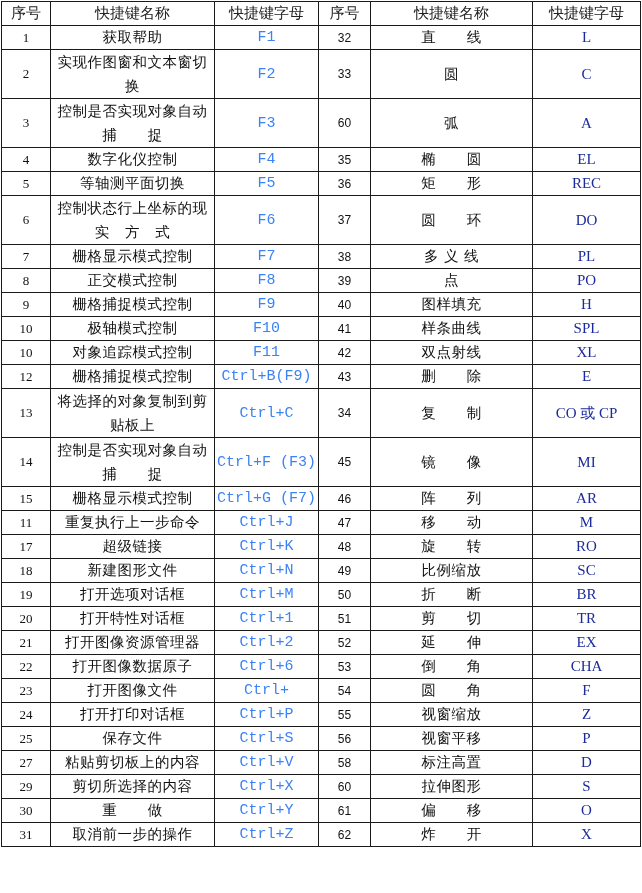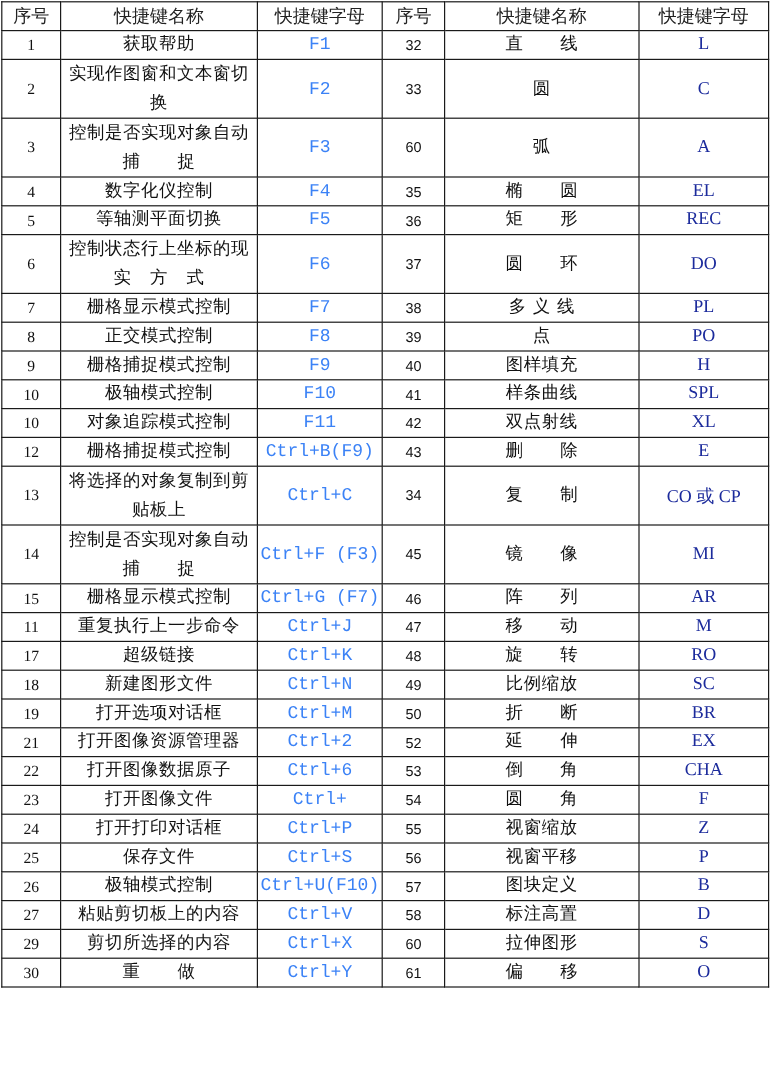--- a/index.html
+++ b/index.html
@@ -226,20 +226,28 @@
       </tr>
       <tr class="single">
         <td class="num">19</td>
         <td class="name">打开选项对话框</td>
         <td class="key">Ctrl+M</td>
         <td class="num-right">50</td>
         <td class="name">折      断</td>
         <td class="key-right">BR</td>
       </tr>
       <tr class="single">
+        <td class="num">20</td>
+        <td class="name">打开特性对话框</td>
+        <td class="key">Ctrl+1</td>
+        <td class="num-right">51</td>
+        <td class="name">剪      切</td>
+        <td class="key-right">TR</td>
+      </tr>
+      <tr class="single">
         <td class="num">21</td>
         <td class="name">打开图像资源管理器</td>
         <td class="key">Ctrl+2</td>
         <td class="num-right">52</td>
         <td class="name">延      伸</td>
         <td class="key-right">EX</td>
       </tr>
       <tr class="single">
         <td class="num">22</td>
         <td class="name">打开图像数据原子</td>
@@ -266,28 +274,20 @@
       </tr>
       <tr class="single">
         <td class="num">25</td>
         <td class="name">保存文件</td>
         <td class="key">Ctrl+S</td>
         <td class="num-right">56</td>
         <td class="name">视窗平移</td>
         <td class="key-right">P</td>
       </tr>
       <tr class="single">
-        <td class="num">26</td>
-        <td class="name">极轴模式控制</td>
-        <td class="key">Ctrl+U(F10)</td>
-        <td class="num-right">57</td>
-        <td class="name">图块定义</td>
-        <td class="key-right">B</td>
-      </tr>
-      <tr class="single">
         <td class="num">27</td>
         <td class="name">粘贴剪切板上的内容</td>
         <td class="key">Ctrl+V</td>
         <td class="num-right">58</td>
         <td class="name">标注高置</td>
         <td class="key-right">D</td>
       </tr>
       <tr class="single">
         <td class="num">29</td>
         <td class="name">剪切所选择的内容</td>
@@ -297,14 +297,22 @@
         <td class="key-right">S</td>
       </tr>
       <tr class="single">
         <td class="num">30</td>
         <td class="name">重      做</td>
         <td class="key">Ctrl+Y</td>
         <td class="num-right">61</td>
         <td class="name">偏      移</td>
         <td class="key-right">O</td>
       </tr>
+      <tr class="single">
+        <td class="num">31</td>
+        <td class="name">取消前一步的操作</td>
+        <td class="key">Ctrl+Z</td>
+        <td class="num-right">62</td>
+        <td class="name">炸      开</td>
+        <td class="key-right">X</td>
+      </tr>
     </tbody>
 </table>
 
 </body></html>

